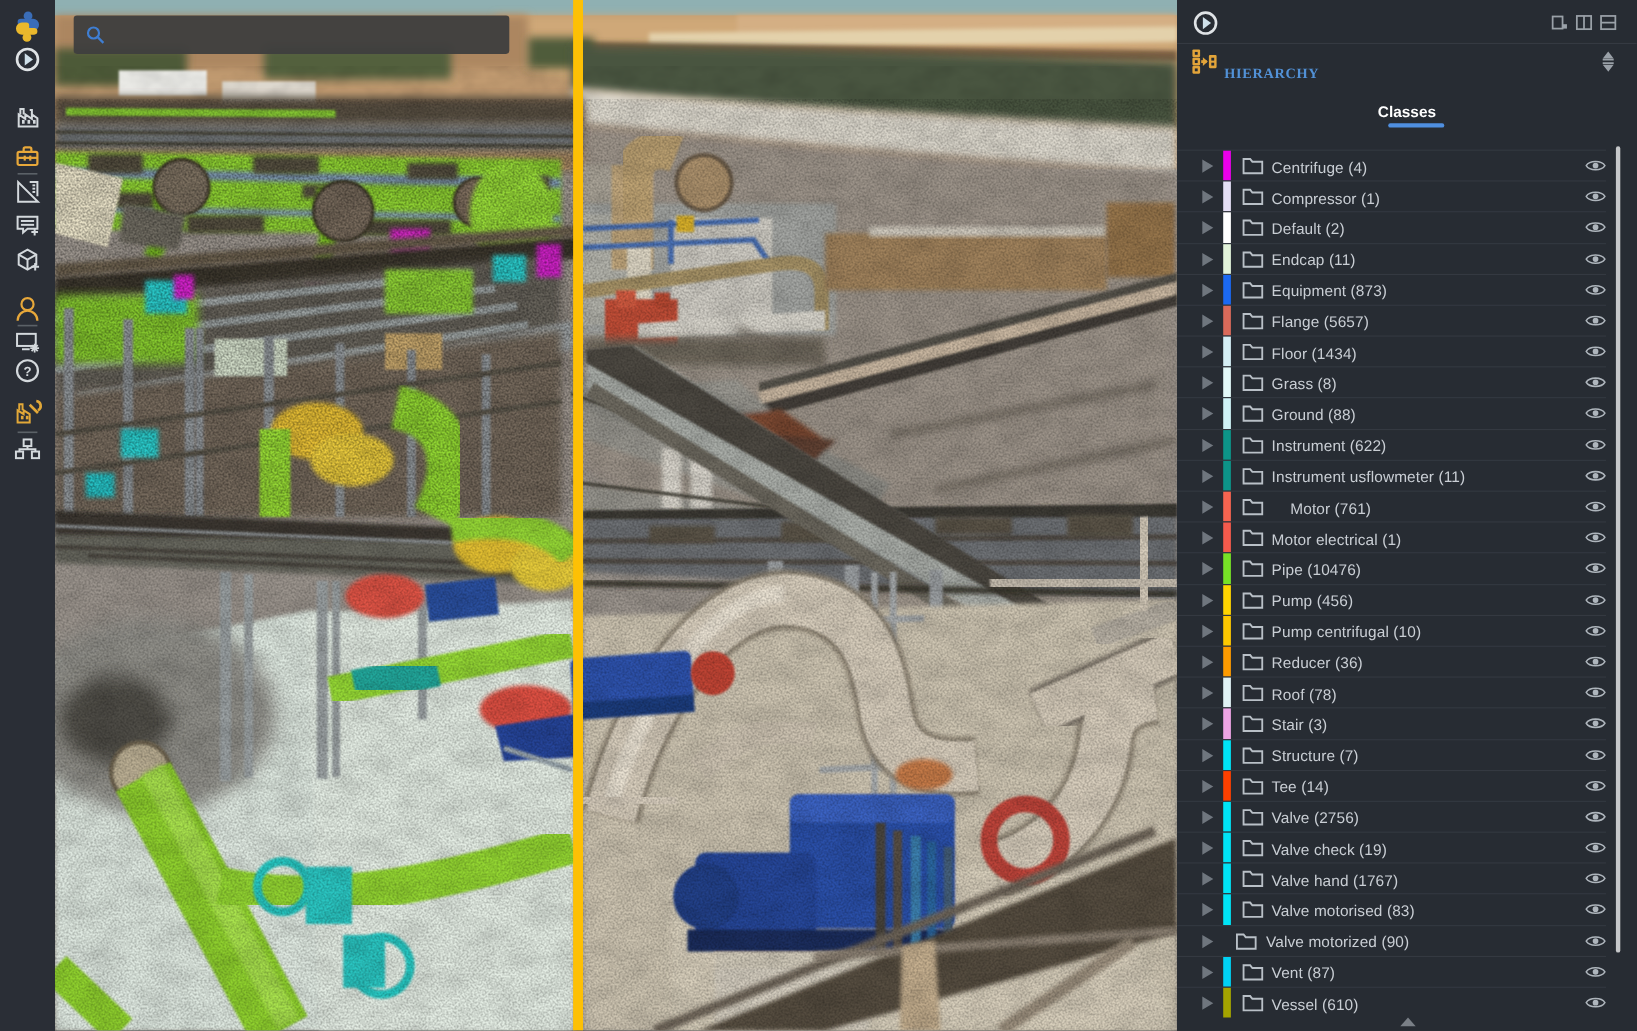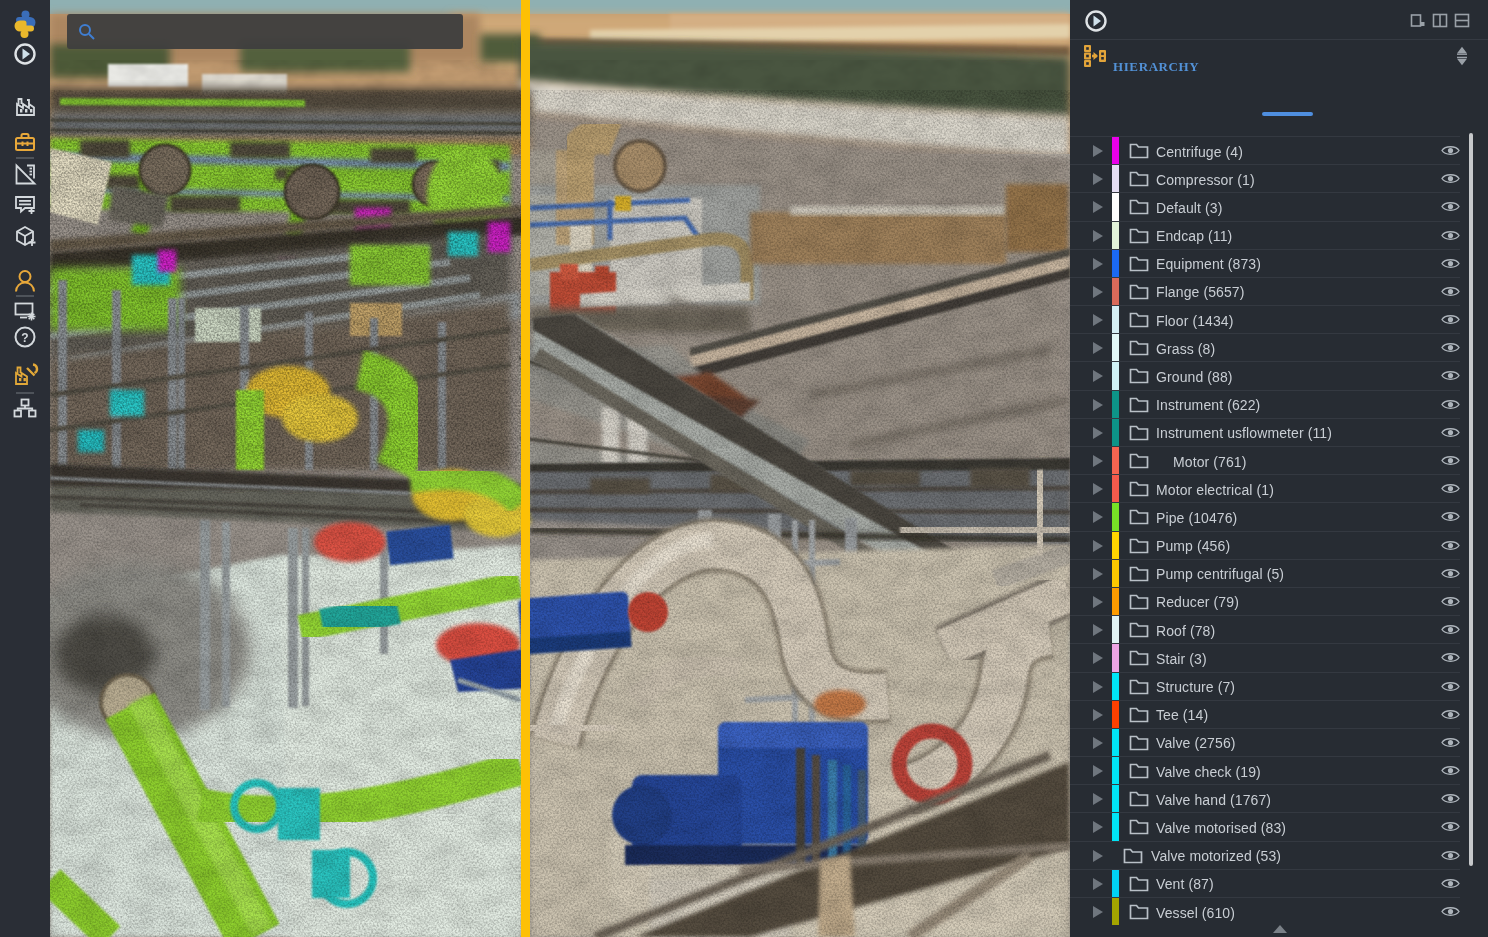--- a/index.html
+++ b/index.html
@@ -479,20 +479,21 @@
         <g stroke="#9aa1a8" stroke-width="1.4" fill="#9aa1a8">
           <path d="M392 8 l3.5 4.5 h-7 Z"></path>
           <path d="M392 24 l-3.5 -4.5 h7 Z"></path>
           <line x1="387" y1="14.2" x2="397" y2="14.2"></line>
           <line x1="387" y1="17.4" x2="397" y2="17.4"></line>
         </g>
       </svg>
       <span class="hiertext">HIERARCHY</span>
     </div>
     <div id="ptabs">
+        <div class="tabtext">Classes</div>
         <div class="tabline"></div>
       </div>
     <div id="plist">
 <div class="row" style="top:0.00px">
           <div class="bar" style="background:#ea00ea"></div>
           <div class="arr"></div>
           <svg class="fold" style="left:59px" width="20" height="17" viewBox="0 0 20 17">
             <path d="M1.5 2.5 h6 l2 2.5 h9 v10.5 h-17 z" fill="none" stroke="#b9c0c7" stroke-width="1.7"></path>
           </svg>
           <span class="lbl" style="left:86px">Centrifuge (4)</span>
@@ -512,21 +513,21 @@
             <path d="M1 7.5 C4 2.5, 15 2.5, 18 7.5 C15 12.5, 4 12.5, 1 7.5 Z" fill="none" stroke="#aeb5bc" stroke-width="1.4"></path>
             <circle cx="9.5" cy="7.5" r="2.6" fill="#aeb5bc"></circle>
           </svg>
         </div>
 <div class="row" style="top:56.37px">
           <div class="bar" style="background:#ffffff"></div>
           <div class="arr"></div>
           <svg class="fold" style="left:59px" width="20" height="17" viewBox="0 0 20 17">
             <path d="M1.5 2.5 h6 l2 2.5 h9 v10.5 h-17 z" fill="none" stroke="#b9c0c7" stroke-width="1.7"></path>
           </svg>
-          <span class="lbl" style="left:86px">Default (3)</span>
+          <span class="lbl" style="left:86px">Default (2)</span>
           <svg class="eye" width="19" height="15" viewBox="0 0 19 15">
             <path d="M1 7.5 C4 2.5, 15 2.5, 18 7.5 C15 12.5, 4 12.5, 1 7.5 Z" fill="none" stroke="#aeb5bc" stroke-width="1.4"></path>
             <circle cx="9.5" cy="7.5" r="2.6" fill="#aeb5bc"></circle>
           </svg>
         </div>
 <div class="row" style="top:84.55px">
           <div class="bar" style="background:#e2f3da"></div>
           <div class="arr"></div>
           <svg class="fold" style="left:59px" width="20" height="17" viewBox="0 0 20 17">
             <path d="M1.5 2.5 h6 l2 2.5 h9 v10.5 h-17 z" fill="none" stroke="#b9c0c7" stroke-width="1.7"></path>
@@ -668,33 +669,33 @@
             <path d="M1 7.5 C4 2.5, 15 2.5, 18 7.5 C15 12.5, 4 12.5, 1 7.5 Z" fill="none" stroke="#aeb5bc" stroke-width="1.4"></path>
             <circle cx="9.5" cy="7.5" r="2.6" fill="#aeb5bc"></circle>
           </svg>
         </div>
 <div class="row" style="top:422.77px">
           <div class="bar" style="background:#fec800"></div>
           <div class="arr"></div>
           <svg class="fold" style="left:59px" width="20" height="17" viewBox="0 0 20 17">
             <path d="M1.5 2.5 h6 l2 2.5 h9 v10.5 h-17 z" fill="none" stroke="#b9c0c7" stroke-width="1.7"></path>
           </svg>
-          <span class="lbl" style="left:86px">Pump centrifugal (5)</span>
+          <span class="lbl" style="left:86px">Pump centrifugal (10)</span>
           <svg class="eye" width="19" height="15" viewBox="0 0 19 15">
             <path d="M1 7.5 C4 2.5, 15 2.5, 18 7.5 C15 12.5, 4 12.5, 1 7.5 Z" fill="none" stroke="#aeb5bc" stroke-width="1.4"></path>
             <circle cx="9.5" cy="7.5" r="2.6" fill="#aeb5bc"></circle>
           </svg>
         </div>
 <div class="row" style="top:450.96px">
           <div class="bar" style="background:#fe9b00"></div>
           <div class="arr"></div>
           <svg class="fold" style="left:59px" width="20" height="17" viewBox="0 0 20 17">
             <path d="M1.5 2.5 h6 l2 2.5 h9 v10.5 h-17 z" fill="none" stroke="#b9c0c7" stroke-width="1.7"></path>
           </svg>
-          <span class="lbl" style="left:86px">Reducer (79)</span>
+          <span class="lbl" style="left:86px">Reducer (36)</span>
           <svg class="eye" width="19" height="15" viewBox="0 0 19 15">
             <path d="M1 7.5 C4 2.5, 15 2.5, 18 7.5 C15 12.5, 4 12.5, 1 7.5 Z" fill="none" stroke="#aeb5bc" stroke-width="1.4"></path>
             <circle cx="9.5" cy="7.5" r="2.6" fill="#aeb5bc"></circle>
           </svg>
         </div>
 <div class="row" style="top:479.14px">
           <div class="bar" style="background:#e0f2f4"></div>
           <div class="arr"></div>
           <svg class="fold" style="left:59px" width="20" height="17" viewBox="0 0 20 17">
             <path d="M1.5 2.5 h6 l2 2.5 h9 v10.5 h-17 z" fill="none" stroke="#b9c0c7" stroke-width="1.7"></path>
@@ -787,21 +788,21 @@
           <svg class="eye" width="19" height="15" viewBox="0 0 19 15">
             <path d="M1 7.5 C4 2.5, 15 2.5, 18 7.5 C15 12.5, 4 12.5, 1 7.5 Z" fill="none" stroke="#aeb5bc" stroke-width="1.4"></path>
             <circle cx="9.5" cy="7.5" r="2.6" fill="#aeb5bc"></circle>
           </svg>
         </div>
 <div class="row" style="top:704.62px">
           <div class="arr"></div>
           <svg class="fold" style="left:53px" width="20" height="17" viewBox="0 0 20 17">
             <path d="M1.5 2.5 h6 l2 2.5 h9 v10.5 h-17 z" fill="none" stroke="#b9c0c7" stroke-width="1.7"></path>
           </svg>
-          <span class="lbl" style="left:81px">Valve motorized (53)</span>
+          <span class="lbl" style="left:81px">Valve motorized (90)</span>
           <svg class="eye" width="19" height="15" viewBox="0 0 19 15">
             <path d="M1 7.5 C4 2.5, 15 2.5, 18 7.5 C15 12.5, 4 12.5, 1 7.5 Z" fill="none" stroke="#aeb5bc" stroke-width="1.4"></path>
             <circle cx="9.5" cy="7.5" r="2.6" fill="#aeb5bc"></circle>
           </svg>
         </div>
 <div class="row" style="top:732.81px">
           <div class="bar" style="background:#00d2f4"></div>
           <div class="arr"></div>
           <svg class="fold" style="left:59px" width="20" height="17" viewBox="0 0 20 17">
             <path d="M1.5 2.5 h6 l2 2.5 h9 v10.5 h-17 z" fill="none" stroke="#b9c0c7" stroke-width="1.7"></path>

